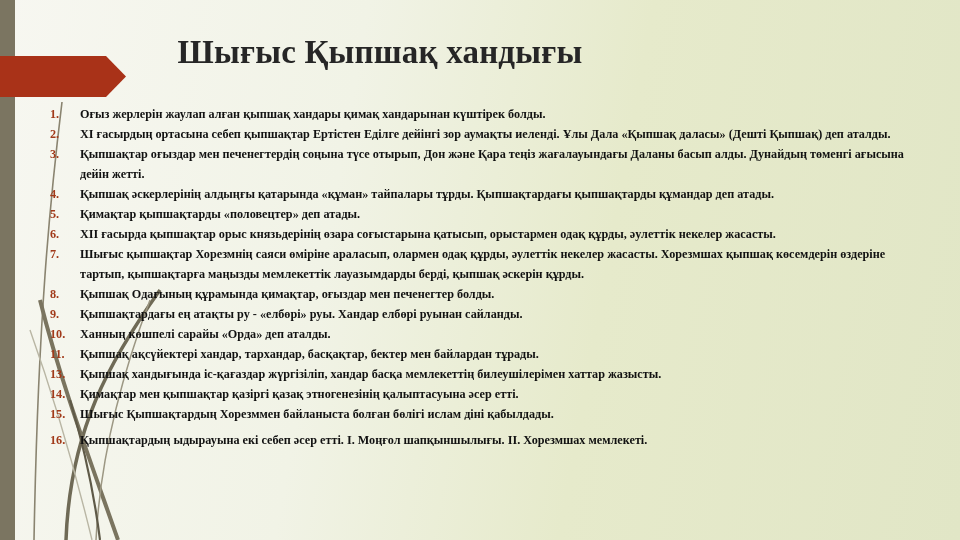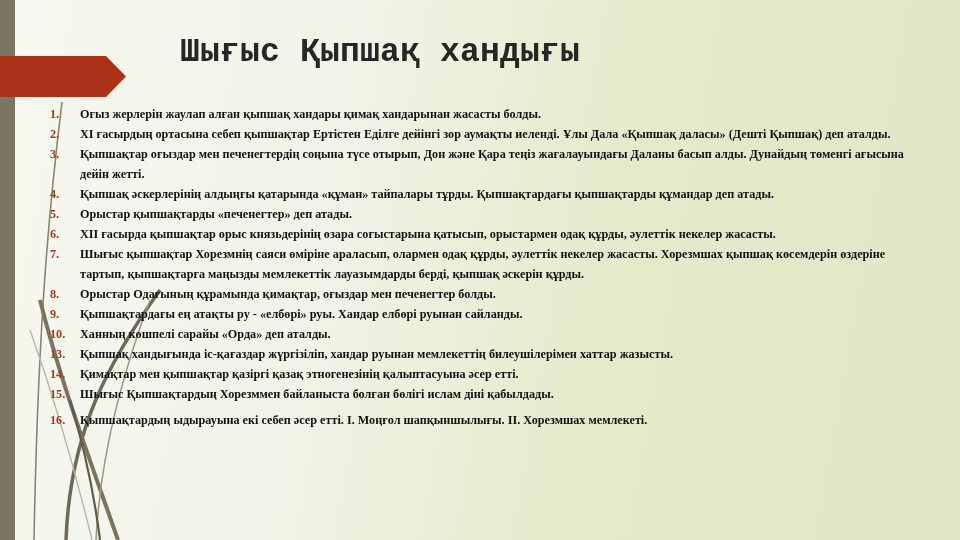--- a/index.html
+++ b/index.html
@@ -5,21 +5,21 @@
   html, body { margin:0; padding:0; }
   body { width:960px; height:540px; overflow:hidden; position:relative;
          font-family:"Liberation Serif", "DejaVu Serif", serif; }
   .slide { position:absolute; left:0; top:0; width:960px; height:540px;
            background: linear-gradient(100deg, #f7f7f1 0%, #f1f3e6 35%, #e6eacb 62%, #e1e6c6 100%); overflow:hidden; }
   .left-bar { position:absolute; left:0; top:0; width:15px; height:540px; background:#7b7561; }
   .arrow { position:absolute; left:0; top:56px; width:126px; height:41px; background:#a93218;
            clip-path: polygon(0 0, 106px 0, 126px 50%, 106px 100%, 0 100%); }
   .swoosh { position:absolute; left:0; top:0; width:960px; height:540px; pointer-events:none; }
   .title { position:absolute; left:160px; top:34px; width:440px; text-align:center;
-           font-size:33px; font-weight:bold; color:#262626; letter-spacing:0.2px;font-family:Liberation Mono, monospace; }
+           font-size:33px; font-weight:bold; color:#262626; letter-spacing:0.2px; }
   .list { position:absolute; left:50px; top:104px; width:860px; margin:0; padding:0; list-style:none; }
   .item { display:flex; align-items:flex-start; font-size:12.2px; font-weight:bold; color:#111;
           line-height:20px; margin:0; }
   .item .num { width:30px; flex:0 0 30px; color:#a13a1a; }
   .item .txt { flex:1; }
   .item.gap { margin-top:6px; }
 </style>
 </head>
 <body>
 
@@ -35,61 +35,65 @@
     <path d="M70 400 C 85 450, 95 500, 100 540" stroke="#5f5a48" stroke-width="2.2" fill="none"></path>
   </svg>
 
   <div class="arrow"></div>
 
   <div class="title">Шығыс Қыпшақ хандығы</div>
 
   <ol class="list">
     <li class="item">
         <span class="num">1.</span>
-        <span class="txt">Оғыз жерлерін жаулап алған қыпшақ хандары қимақ хандарынан жасасты болды.</span>
+        <span class="txt">Оғыз жерлерін жаулап алған қыпшақ хандары қимақ хандарынан күштірек болды.</span>
       </li>
     <li class="item">
         <span class="num">2.</span>
         <span class="txt">XI ғасырдың ортасына себеп қыпшақтар Ертістен Еділге дейінгі зор аумақты иеленді. Ұлы Дала «Қыпшақ даласы» (Дешті Қыпшақ) деп аталды.</span>
       </li>
     <li class="item">
         <span class="num">3.</span>
         <span class="txt">Қыпшақтар оғыздар мен печенегтердің соңына түсе отырып, Дон және Қара теңіз жағалауындағы Даланы басып алды. Дунайдың төменгі ағысына дейін жетті.</span>
       </li>
     <li class="item">
         <span class="num">4.</span>
         <span class="txt">Қыпшақ әскерлерінің алдыңғы қатарында «құман» тайпалары тұрды. Қыпшақтардағы қыпшақтарды құмандар деп атады.</span>
       </li>
     <li class="item">
         <span class="num">5.</span>
-        <span class="txt">Орыстар қыпшақтарды «печенегтер» деп атады.</span>
+        <span class="txt">Қимақтар қыпшақтарды «половецтер» деп атады.</span>
       </li>
     <li class="item">
         <span class="num">6.</span>
         <span class="txt">XII ғасырда қыпшақтар орыс князьдерінің өзара соғыстарына қатысып, орыстармен одақ құрды, әулеттік некелер жасасты.</span>
       </li>
     <li class="item">
         <span class="num">7.</span>
         <span class="txt">Шығыс қыпшақтар Хорезмнің саяси өміріне араласып, олармен одақ құрды, әулеттік некелер жасасты. Хорезмшах қыпшақ көсемдерін өздеріне тартып, қыпшақтарға маңызды мемлекеттік лауазымдарды берді, қыпшақ әскерін құрды.</span>
       </li>
     <li class="item">
         <span class="num">8.</span>
-        <span class="txt">Орыстар Одағының құрамында қимақтар, оғыздар мен печенегтер болды.</span>
+        <span class="txt">Қыпшақ Одағының құрамында қимақтар, оғыздар мен печенегтер болды.</span>
       </li>
     <li class="item">
         <span class="num">9.</span>
         <span class="txt">Қыпшақтардағы ең атақты ру - «елбөрі»  руы. Хандар елбөрі руынан сайланды.</span>
       </li>
     <li class="item">
         <span class="num">10.</span>
         <span class="txt">Ханның көшпелі сарайы «Орда» деп аталды.</span>
       </li>
     <li class="item">
+        <span class="num">11.</span>
+        <span class="txt">Қыпшақ ақсүйектері хандар, тархандар, басқақтар, бектер мен байлардан тұрады.</span>
+      </li>
+    <li class="item">
         <span class="num">13.</span>
-        <span class="txt">Қыпшақ хандығында іс-қағаздар жүргізіліп, хандар руынан мемлекеттің билеушілерімен хаттар жазысты.</span>
+        <span class="txt">Қыпшақ хандығында іс-қағаздар жүргізіліп, хандар басқа мемлекеттің билеушілерімен хаттар жазысты.</span>
       </li>
     <li class="item">
         <span class="num">14.</span>
         <span class="txt">Қимақтар мен қыпшақтар қазіргі қазақ этногенезінің қалыптасуына әсер етті.</span>
       </li>
     <li class="item">
         <span class="num">15.</span>
         <span class="txt">Шығыс Қыпшақтардың Хорезммен байланыста болған бөлігі ислам діні қабылдады.</span>
       </li>
     <li class="item gap">

